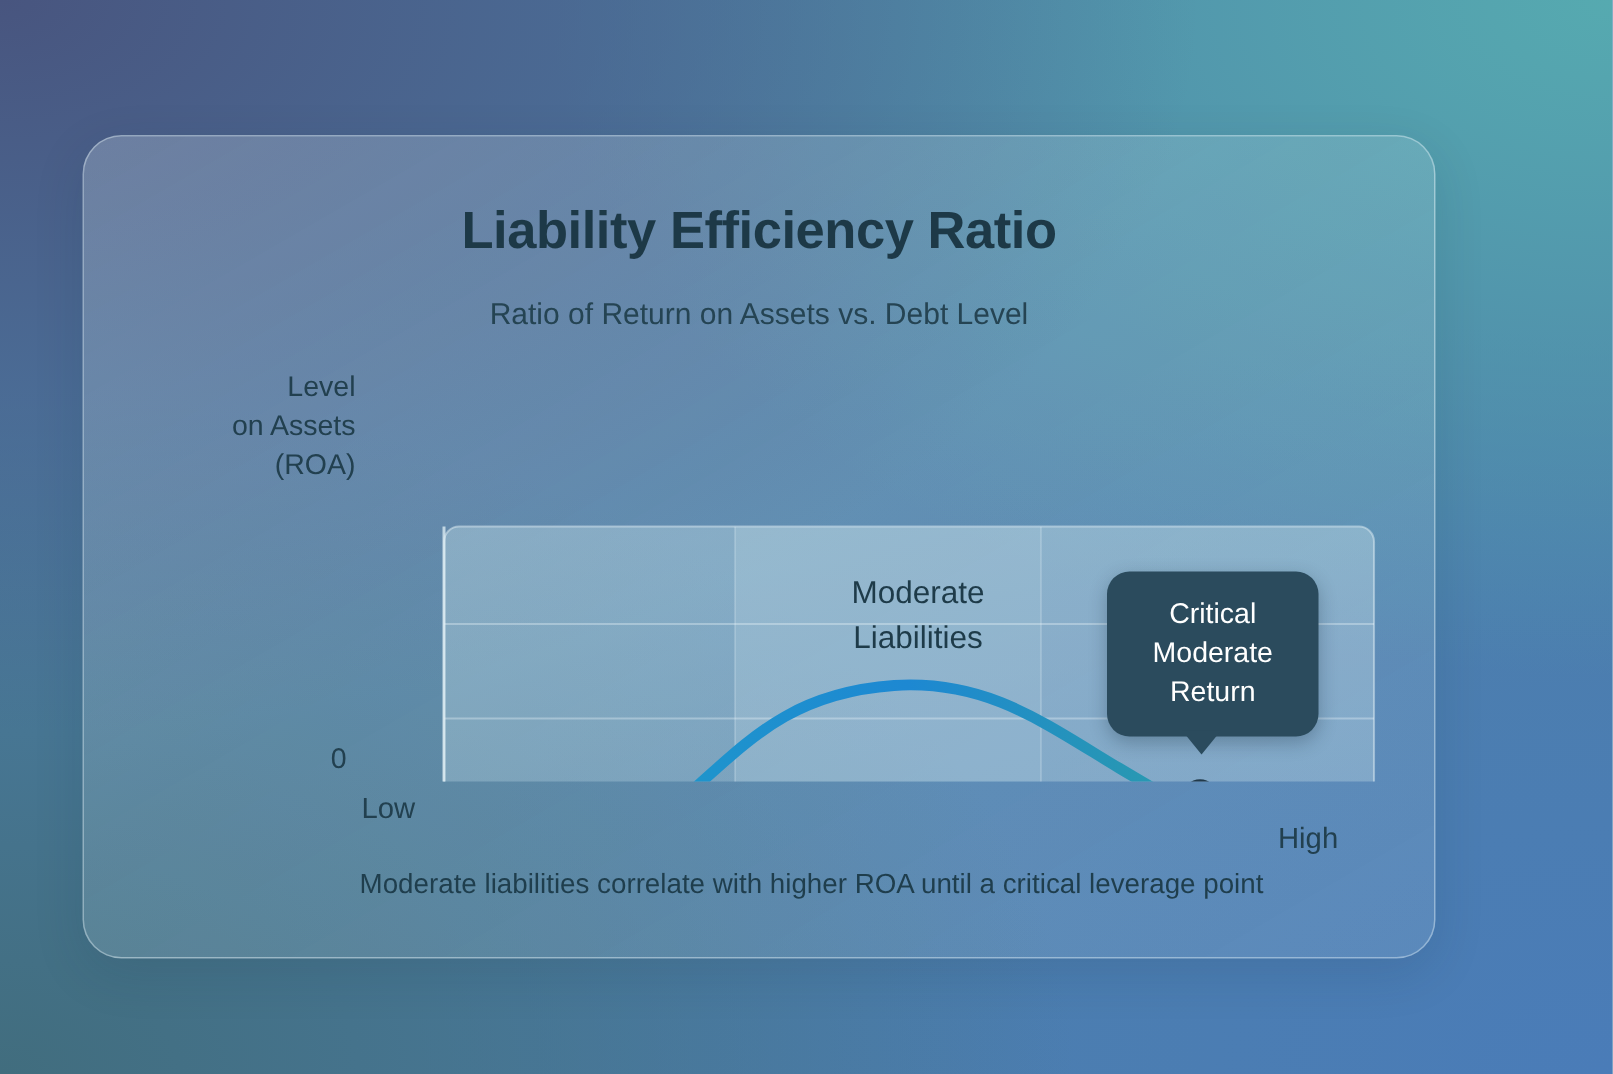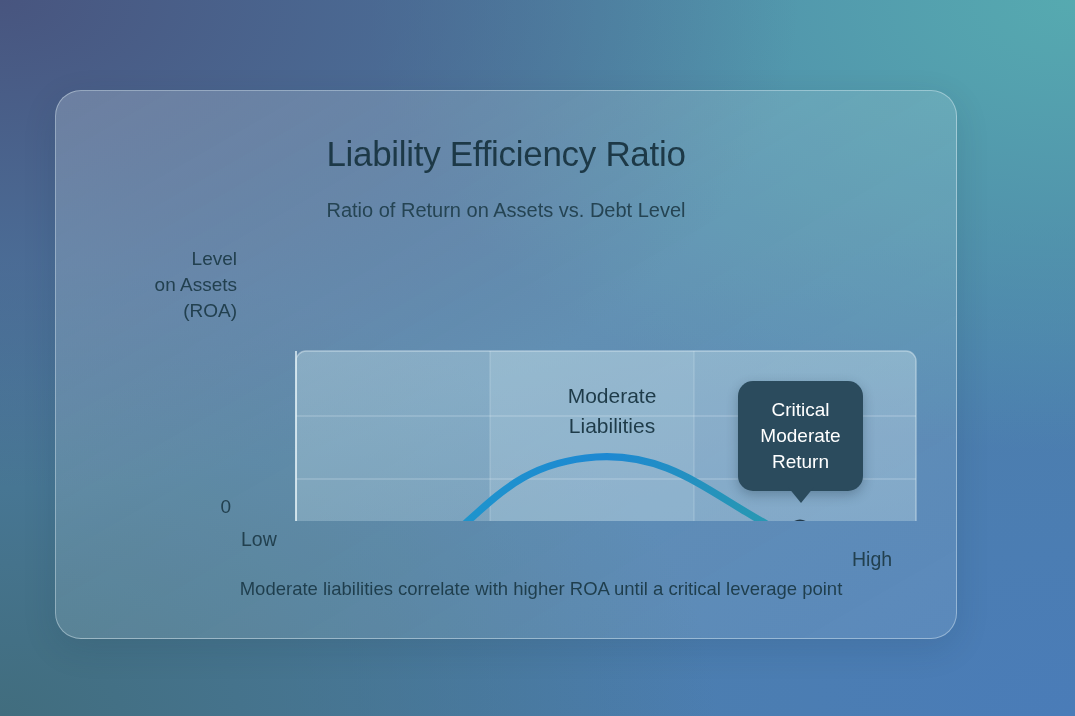--- a/index.html
+++ b/index.html
@@ -46,21 +46,21 @@
   }
 
   
   .title {
     position: absolute;
     left: 0;
     top: 43px;
     width: 900px;
     text-align: center;
     font-size: 35px;
-    font-weight: normal;
+    font-weight: bold;
     letter-spacing: -0.3px;
     color: #1d3947;
   }
   .subtitle {
     position: absolute;
     left: 0;
     top: 108px;
     width: 900px;
     text-align: center;
     font-size: 20px;
@@ -124,20 +124,21 @@
     display: block;
   }
 
   
   #tooltip {
     position: absolute;
     left: 682px;
     top: 290px;
     width: 125px;
     height: 110px;
+    padding-left: 16px;
   }
   #tooltip .bubble {
     position: absolute;
     inset: 0;
     border-radius: 15px;
     background: #2b4b5d;
     box-shadow: 0 4px 12px rgba(15,35,50,0.28);
   }
   #tooltip .tail {
     position: absolute;

